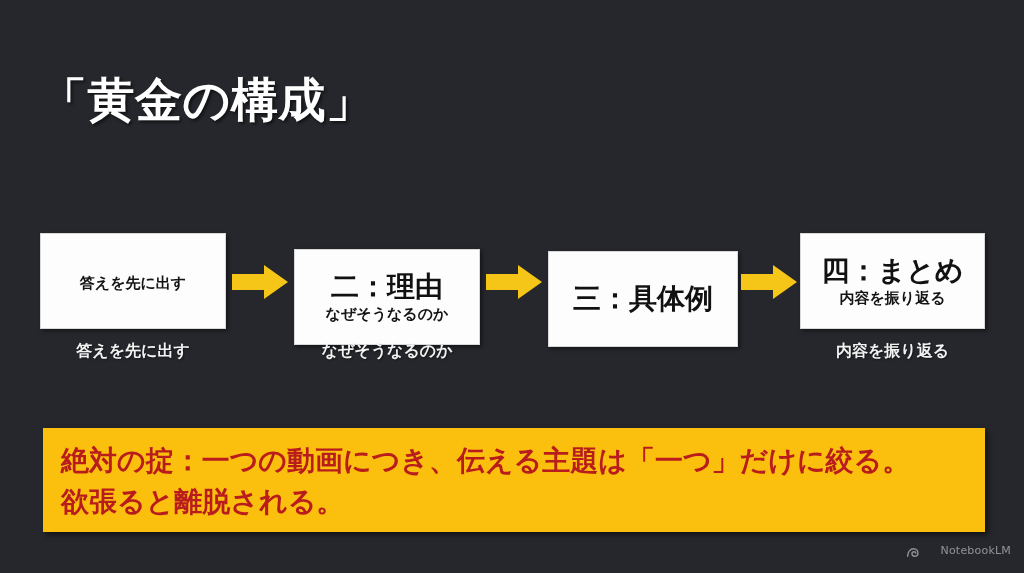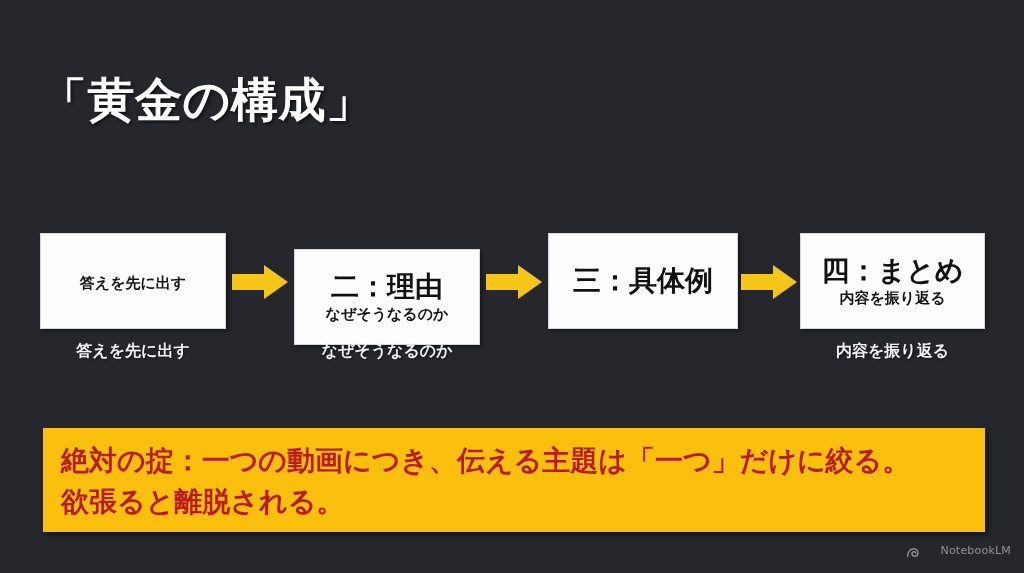--- a/index.html
+++ b/index.html
@@ -68,21 +68,21 @@
     font-weight: 700;
     line-height: 1.2;
     margin-top: 3px;
     white-space: nowrap;
   }
   .step-sub:empty { display: none; }
 
   
   .box-1 { left: 0px;   width: 186px; }
   .box-2 { left: 254px; width: 186px; margin-top: 16px; }
-  .box-3 { left: 508px; width: 190px; }
+  .box-3 { left: 508px; width: 190px; margin-top: 18px; }
   .box-4 { left: 760px; width: 185px; }
 
   
   .arrow {
     position: absolute;
     top: 31px;
     width: 56px;
     height: 36px;
   }
   .arrow svg { display: block; width: 100%; height: 100%; }

